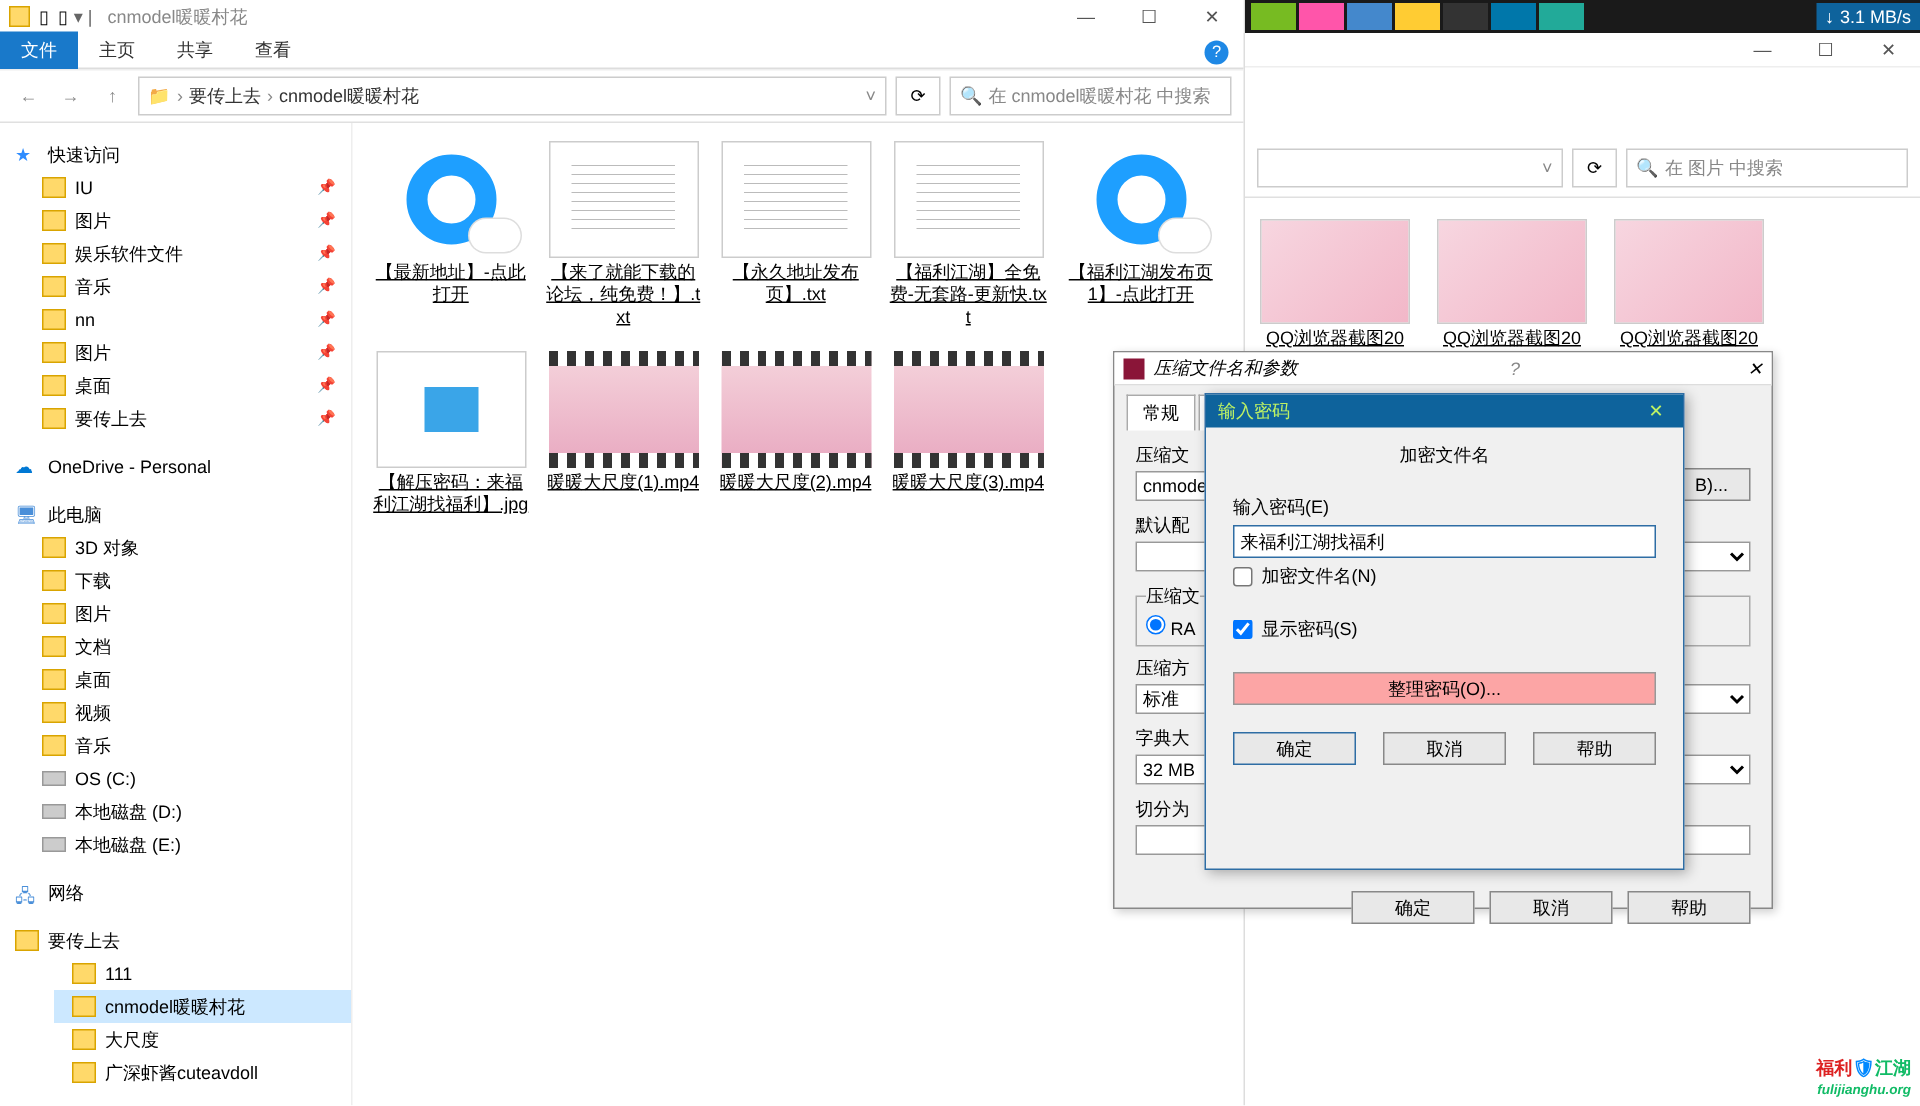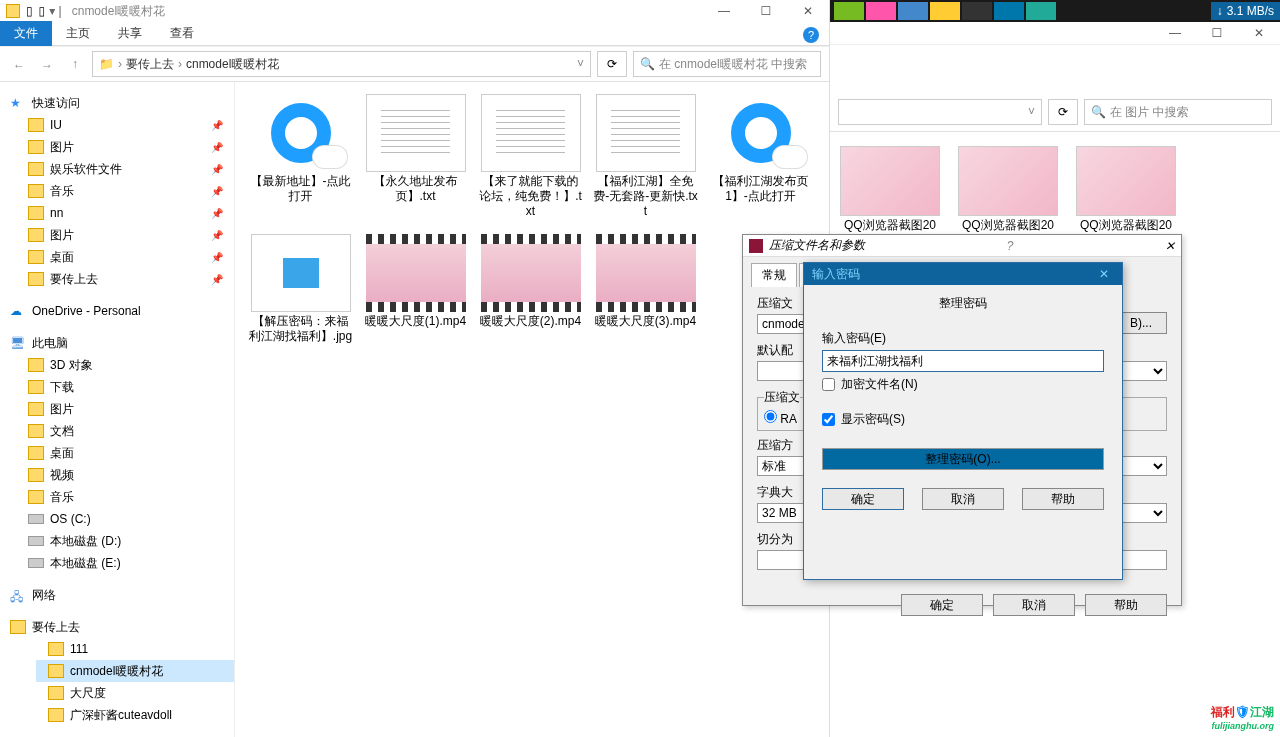--- a/index.html
+++ b/index.html
@@ -51,21 +51,21 @@
 .file-item .thumb.browser .ring { width: 60px; height: 60px; border-radius: 50%; border: 14px solid #1e9fff; position: relative; }
 .file-item .thumb.browser .cloud { position: absolute; right: 4px; bottom: 4px; width: 34px; height: 22px; background: #fff; border-radius: 12px; box-shadow: 0 0 0 1px #ddd; }
 .file-item .thumb.txt { background: #fff; border: 1px solid #ccc; }
 .file-item .thumb.txt::before { content: ""; display: block; width: 70%; height: 60%; background: repeating-linear-gradient(#bbb 0 1px, transparent 1px 6px); }
 .file-item .thumb.jpg { background: #fff; border: 1px solid #ccc; }
 .file-item .thumb.jpg .pic { width: 36px; height: 30px; background: #3aa5e8; position: relative; }
 .file-item .thumb.mp4 { background: linear-gradient(#f5d4dc, #e8a8c0); position: relative; }
 .file-item .thumb.mp4::before, .file-item .thumb.mp4::after { content: ""; position: absolute; left: 0; right: 0; height: 10px; background: repeating-linear-gradient(90deg, #333 0 6px, #fff 6px 12px); }
 .file-item .thumb.mp4::before { top: 0; }
 .file-item .thumb.mp4::after { bottom: 0; }
-.file-item .fname { text-align: center; word-break: break-all; line-height: 1.25; margin-top: 2px; max-height: 48px; overflow: hidden; }
+.file-item .fname { text-align: center; word-break: break-all; line-height: 1.25; margin-top: 2px; max-height: 48px; overflow: hidden; text-decoration: underline; }
 
 
 .explorer-right { position: absolute; left: 830px; top: 0; width: 450px; height: 737px; background: #fff; }
 .taskbar-top { height: 22px; background: #1a1a1a; display: flex; align-items: center; padding-left: 4px; gap: 2px; }
 .taskbar-top .ticon2 { width: 30px; height: 18px; }
 .taskbar-top .net { margin-left: auto; background: #0e639c; color: #fff; padding: 2px 6px; display: flex; align-items: center; gap: 4px; }
 .explorer-right .titlebar2 { height: 22px; display: flex; }
 .explorer-right .window-controls2 { margin-left: auto; display: flex; }
 .explorer-right .window-controls2 div { width: 42px; height: 22px; display: flex; align-items: center; justify-content: center; color: #555; }
 .explorer-right .navbar { border-top: 1px solid #eee; padding-top: 54px; padding-bottom: 6px; height: auto; }
@@ -86,29 +86,29 @@
 .dialog-archive .dinput { width: 100%; height: 20px; border: 1px solid #999; background: #fff; padding: 0 4px; }
 .dialog-archive .dselect { width: 100%; height: 20px; border: 1px solid #999; background: #fff; }
 .dialog-archive fieldset { border: 1px solid #aaa; padding: 4px 6px; margin-bottom: 6px; }
 .dialog-archive .dbuttons { display: flex; justify-content: flex-end; gap: 10px; padding: 8px 14px; }
 .dialog-archive .dbtn, .dialog-password .dbtn { width: 82px; height: 22px; border: 1px solid #888; background: #e8e8e8; }
 .dialog-archive .dbtn.browse { width: 52px; }
 .dialog-archive .browse-row { display: flex; gap: 6px; align-items: flex-end; }
 
 
 .dialog-password { position: absolute; left: 803px; top: 262px; width: 320px; height: 318px; background: #f0f0f0; border: 1px solid #2e6da4; box-shadow: 2px 2px 8px rgba(0,0,0,0.3); }
-.dialog-password .ptitle { height: 22px; background: #0e639c; color: #7dd3fc; display: flex; align-items: center; padding: 0 8px; }
+.dialog-password .ptitle { height: 22px; background: #0e639c; color: #bef264; display: flex; align-items: center; padding: 0 8px; }
 .dialog-password .ptitle .pclose { margin-left: auto; width: 20px; text-align: center; }
 .dialog-password .pheader { text-align: center; padding: 10px 0 6px; }
 .dialog-password .pbody { padding: 4px 18px; }
 .dialog-password .pbody label { display: block; margin-bottom: 3px; margin-top: 8px; }
 .dialog-password .pinput { width: 100%; height: 22px; border: 1px solid #2e6da4; padding: 0 4px; background: #fff; }
 .dialog-password .pcheck { display: flex; align-items: center; gap: 6px; margin-top: 18px; }
 .dialog-password .pcheck input { width: 13px; height: 13px; }
-.dialog-password .porganize { width: 100%; height: 22px; border: 1px solid #999; background: #0369a1; margin-top: 20px; }
+.dialog-password .porganize { width: 100%; height: 22px; border: 1px solid #999; background: #fca5a5; margin-top: 20px; }
 .dialog-password .pbuttons { display: flex; justify-content: center; gap: 18px; padding: 14px; }
 .dialog-password .dbtn.ok { border: 1px solid #2e6da4; }
 
 .watermark { position: absolute; right: 6px; bottom: 6px; font-size: 16px; font-weight: bold; }
 .watermark .a { color: #d22; }
 .watermark .b { color: #1b6; }
 .watermark .sub { font-size: 9px; color: #1b6; display: block; text-align: right; font-style: italic; }
 </style>
 </head>
 <body>
@@ -285,25 +285,25 @@
     <div class="content" id="file-grid">
         <div class="file-item">
           <div class="thumb browser">
             <div class="ring"></div>
             <div class="cloud"></div>
           </div>
           <div class="fname">【最新地址】-点此打开</div>
         </div>
         <div class="file-item">
           <div class="thumb txt"></div>
+          <div class="fname">【来了就能下载的论坛，纯免费！】.txt</div>
+        </div>
+        <div class="file-item">
+          <div class="thumb txt"></div>
           <div class="fname">【永久地址发布页】.txt</div>
-        </div>
-        <div class="file-item">
-          <div class="thumb txt"></div>
-          <div class="fname">【来了就能下载的论坛，纯免费！】.txt</div>
         </div>
         <div class="file-item">
           <div class="thumb txt"></div>
           <div class="fname">【福利江湖】全免费-无套路-更新快.txt</div>
         </div>
         <div class="file-item">
           <div class="thumb browser">
             <div class="ring"></div>
             <div class="cloud"></div>
           </div>
@@ -423,21 +423,21 @@
     <button class="dbtn">取消</button>
     <button class="dbtn">帮助</button>
   </div>
 </div>
 
 <div class="dialog-password">
   <div class="ptitle">
     <span>输入密码</span>
     <span class="pclose">✕</span>
   </div>
-  <div class="pheader">整理密码</div>
+  <div class="pheader">加密文件名</div>
   <div class="pbody">
     <label>输入密码(E)</label>
     <input class="pinput" value="来福利江湖找福利" style="">
     <div class="pcheck" style="margin-top:4px">
         <input type="checkbox" style="">
         <span>加密文件名(N)</span>
       </div>
     <div class="pcheck">
         <input type="checkbox" checked="" style="">
         <span>显示密码(S)</span>

